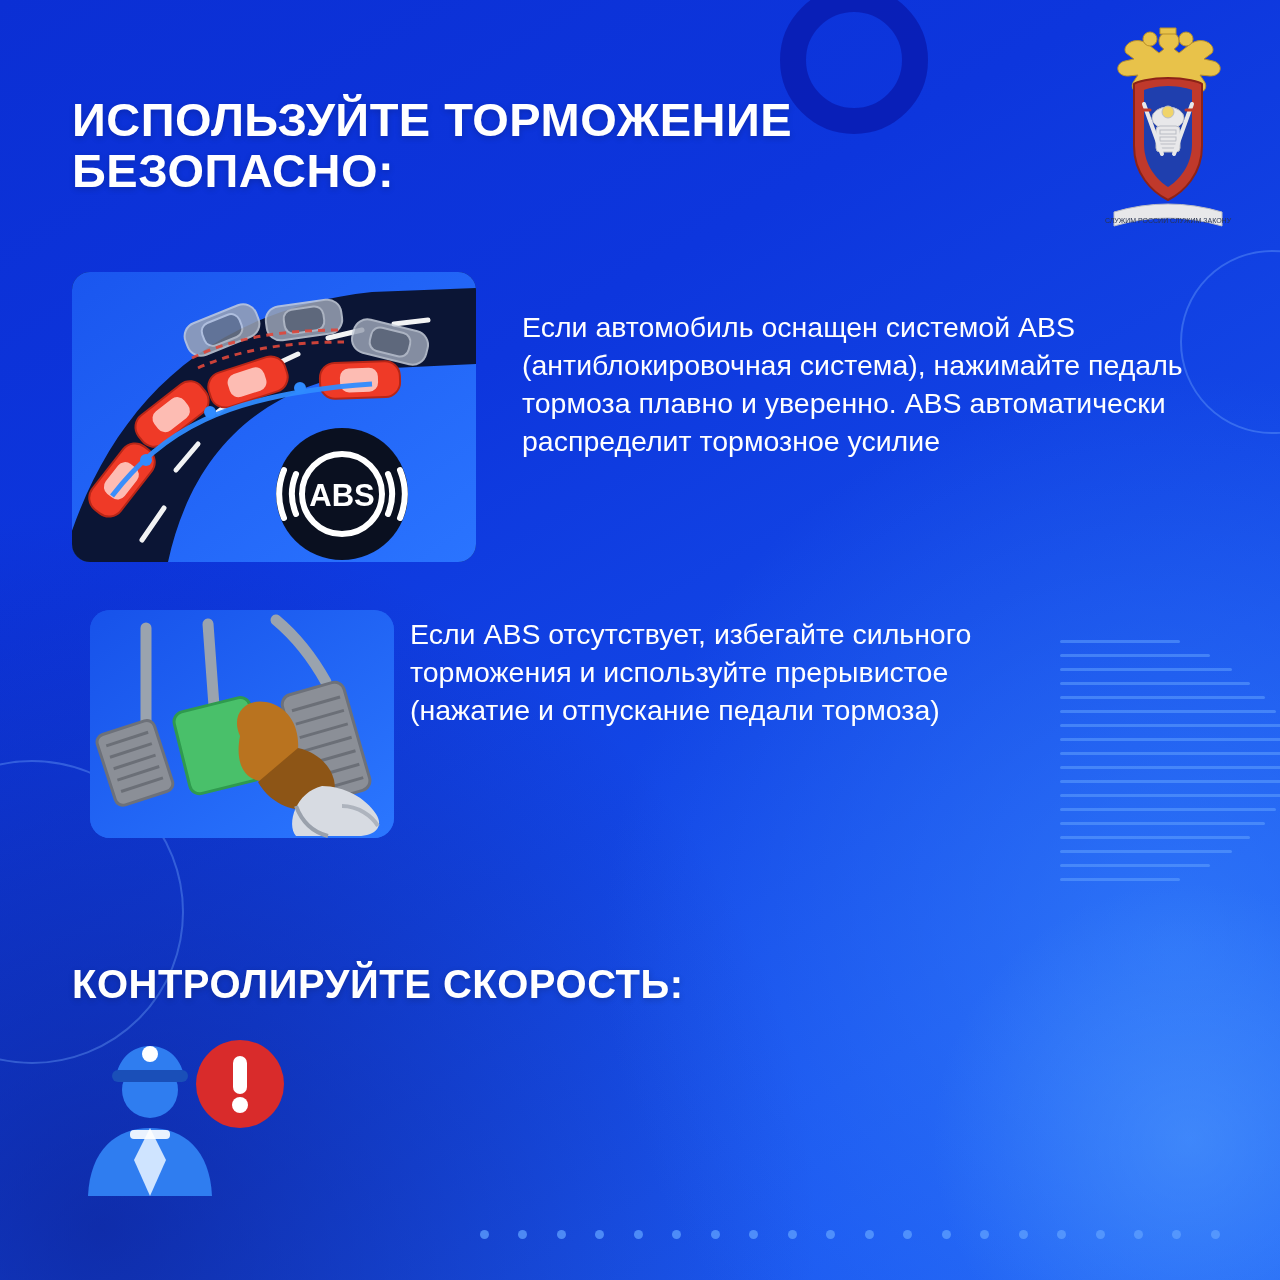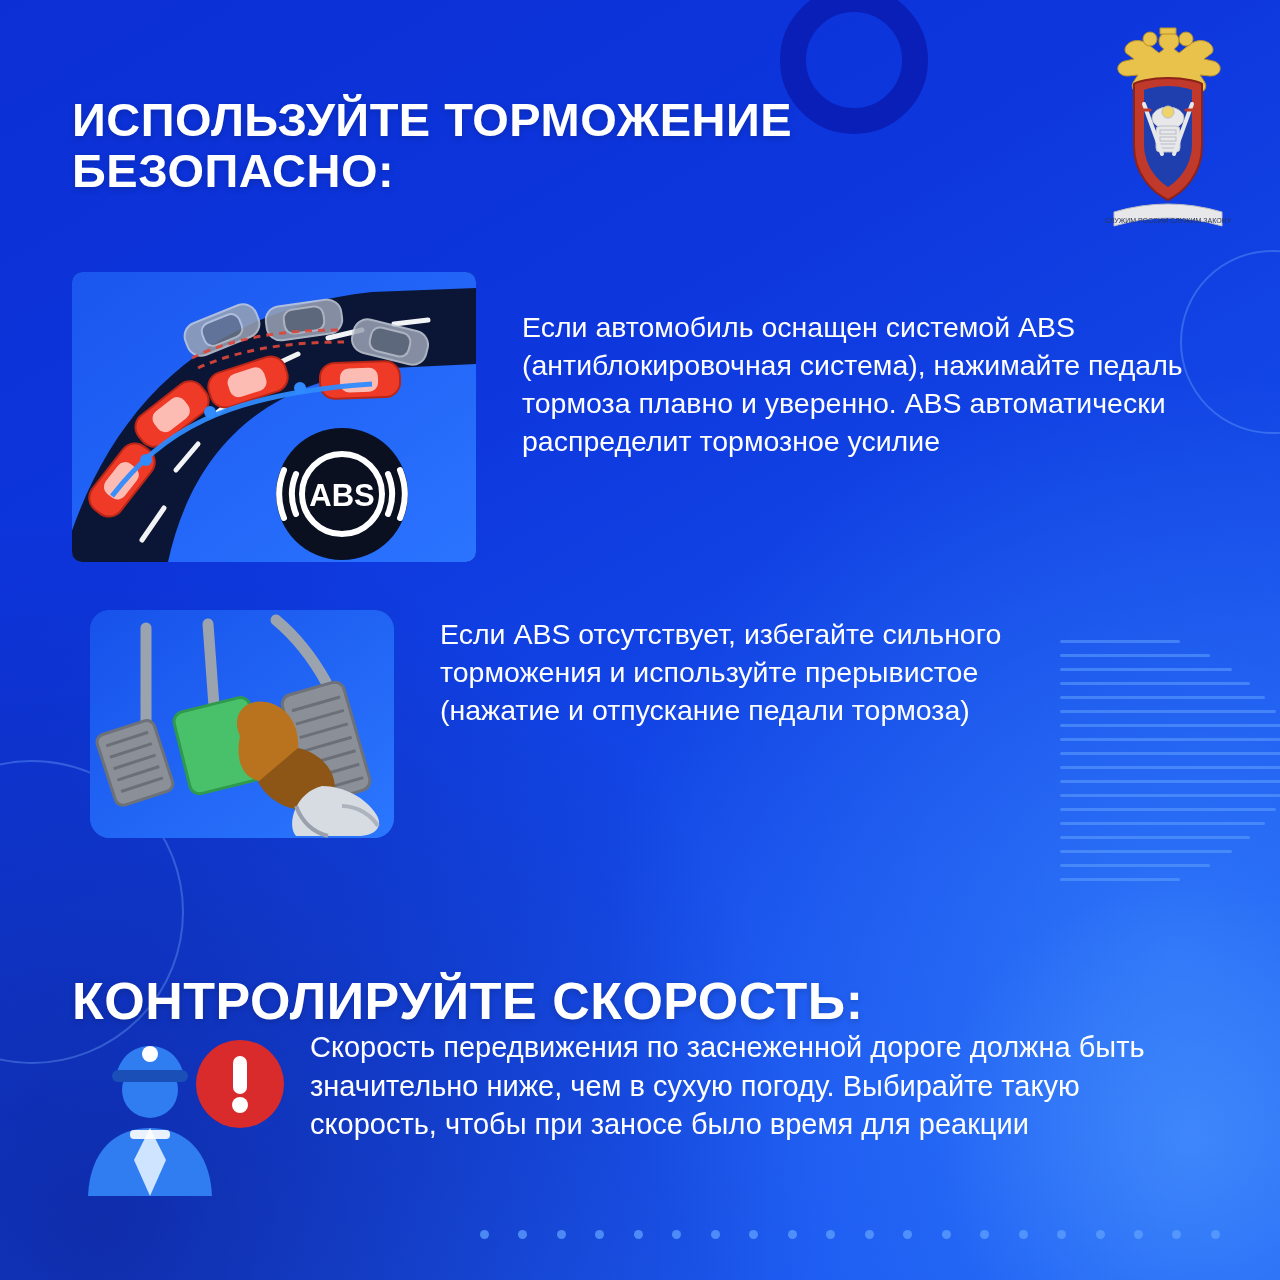--- a/index.html
+++ b/index.html
@@ -107,53 +107,53 @@
   #heading-main {
     left: 72px;
     top: 64px;
     font-size: 47px;
     width: 980px;
     text-shadow: 0 2px 6px rgba(0,0,0,0.18);
   }
   #heading-speed {
     left: 72px;
     top: 930px;
-    font-size: 52px;
+    font-size: 40px;
     width: 900px;
     text-shadow: 0 2px 6px rgba(0,0,0,0.18);
   }
 
   
   .block {
     position: absolute;
     display: flex;
     align-items: flex-start;
   }
 
   .illus {
-    border-radius: 10px;
+    border-radius: 18px;
     overflow: hidden;
     flex: 0 0 auto;
     background: #0b1b4d;
   }
 
   .para {
     color: #ffffff;
     font-size: 28.5px;
     line-height: 1.33;
   }
 
   #block-abs { left: 72px; top: 272px; }
   #block-abs .illus { width: 404px; height: 290px; }
   #block-abs .para { width: 690px; margin-left: 46px; margin-top: 37px; }
 
   #block-noabs { left: 90px; top: 610px; }
   #block-noabs .illus { width: 304px; height: 228px; border-radius: 20px;
      background: linear-gradient(160deg,#1650ea 0%, #1d63f2 100%); }
-  #block-noabs .para { width: 660px; margin-left: 46px; margin-top: 6px; }
+  #block-noabs .para { width: 660px; margin-left: 16px; margin-top: 6px; }
 
   #block-speed { left: 72px; top: 1010px; }
   #block-speed .icon-wrap { width: 212px; height: 190px; flex: 0 0 auto; }
   #block-speed .para { width: 860px; margin-left: 26px; margin-top: 18px; font-size: 29px; }
 </style>
 </head>
 <body>
 
 <div class="poster">
 
@@ -397,16 +397,15 @@
           <rect x="40" y="60" width="76" height="12" rx="6" fill="#1a4fb8"></rect>
           <circle cx="78" cy="44" r="8" fill="#ffffff"></circle>
           <rect x="58" y="120" width="40" height="9" rx="4" fill="#ffffff" opacity="0.9"></rect>
         </g>
 
         <circle cx="168" cy="74" r="44" fill="#d92b2b"></circle>
         <rect x="161" y="46" width="14" height="38" rx="7" fill="#ffffff"></rect>
         <circle cx="168" cy="95" r="8" fill="#ffffff"></circle>
       </svg>
     </div>
-    <p class="para">Скорость передвижения по заснеженной дороге должна быть значительно ниже, чем в сухую погоду. Выбирайте такую скорость, чтобы при заносе было время для реакции</p>
   </div>
 
 </div>
 
 </body></html>

